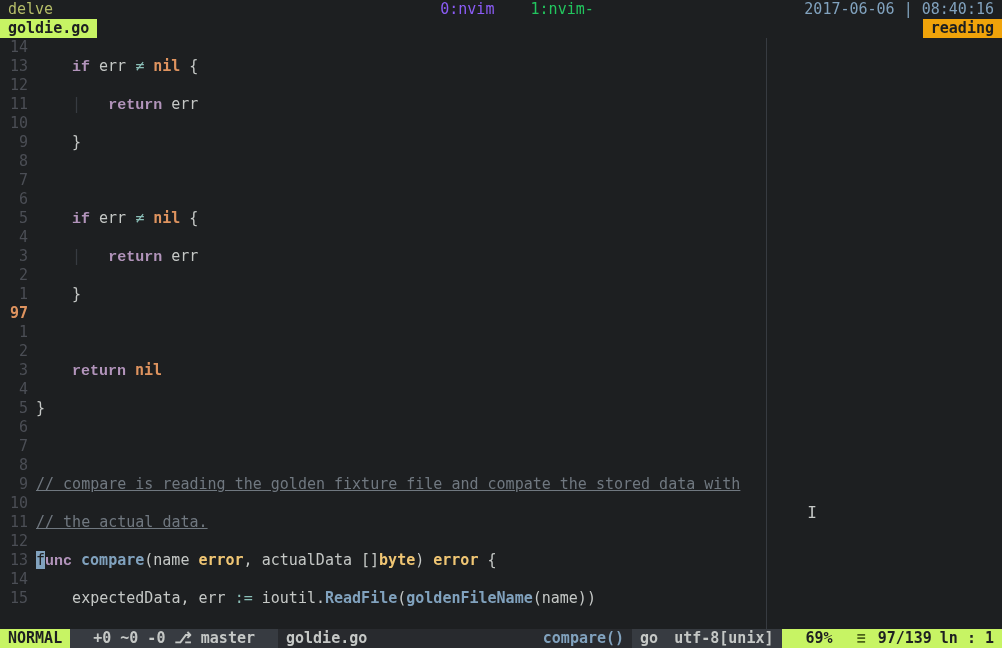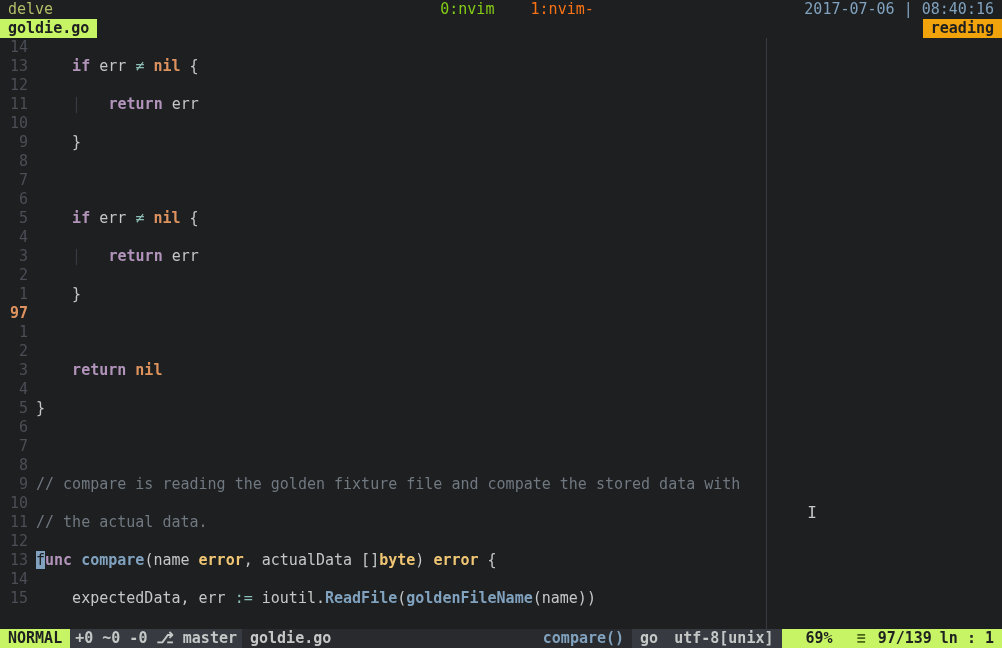--- a/index.html
+++ b/index.html
@@ -19,22 +19,22 @@
     height: 19px;
     background: #1d1f21;
     color: #707880;
     display: flex;
     align-items: center;
     padding: 0;
     gap: 40px;
   }
   .tmux-top .sess { color: #b5bd68; padding: 0 8px; }
   .tmux-top .tabs { flex: 0 0 auto; margin: 0 auto; position: absolute; left: 50%; transform: translateX(-50%); }
-  .tmux-top .tabs .active { color: #84cc16; margin-left: 32px; }
-  .tmux-top .tabs .inact { color: #f97316; }
+  .tmux-top .tabs .active { color: #8b5cf6; margin-left: 32px; }
+  .tmux-top .tabs .inact { color: #22c55e; }
   .tmux-top .right { margin-left: auto; }
   .tmux-top .date { color: #81a2be; padding-right: 8px; }
 
   .nvim-tabline {
     height: 19px;
     display: flex;
   }
   .nvim-tabline .tab {
     background: #c7f464;
     color: #1d1f21;
@@ -70,46 +70,46 @@
   }
   .code .ln { height: 19px; }
   .vsplit {
     position: absolute;
     right: 235px;
     top: 0;
     bottom: 0;
     width: 1px;
     background: #373b41;
   }
-  .kw { color: #b294bb; font-weight: bold; }
+  .kw { color: #b294bb; font-weight: bold; font-family: Liberation Mono, monospace; }
   .ty { color: #f0c674; font-weight: bold; }
   .id { color: #c5c8c6; }
   .fn { color: #81a2be; font-weight: bold; }
   .nil { color: #de935f; font-weight: bold; }
   .op { color: #8abeb7; }
-  .cmt { color: #707880; }
+  .cmt { color: #707880; text-decoration: underline; }
   .guide { color: #373b41; }
   .cursor-hl { background: #81a2be; color: #1d1f21; }
 
   .statusline {
     height: 19px;
     display: flex;
     align-items: center;
     background: #282a2e;
     font-weight: bold;
   }
   .statusline .mode {
     background: #c7f464;
     color: #1d1f21;
     padding: 0 8px;
   }
   .statusline .git {
     background: #373b41;
     color: #c5c8c6;
-    padding: 0 5px;
+    padding: 0 23px;
   }
   .statusline .branch-icon { color: #c5c8c6; }
   .statusline .file {
     background: #282a2e;
     color: #c5c8c6;
     padding: 0 8px;
   }
   .statusline .spacer { flex: 1; background: #282a2e; }
   .statusline .ctx { color: #81a2be; padding: 0 8px; background: #282a2e; }
   .statusline .ft { background: #373b41; color: #c5c8c6; padding: 0 8px; }
@@ -129,21 +129,21 @@
 </style>
 </head>
 <body>
 
 <div class="tmux-top">
   <span class="sess">delve</span>
   <span class="tabs">
     <span class="active">0:nvim</span>
     <span class="inact">&nbsp;&nbsp;&nbsp;<span>1:nvim-</span></span>
   </span>
-  <span class="right date">2017-07-06 | 08:40:16</span>
+  <span class="right date">2017-06-06 | 08:40:16</span>
 </div>
 
 <div class="nvim-tabline">
   <span class="tab">goldie.go</span>
   <span class="spacer"></span>
   <span class="buffers">reading</span>
 </div>
 
 <div class="editor">
   <div class="vsplit"></div>

